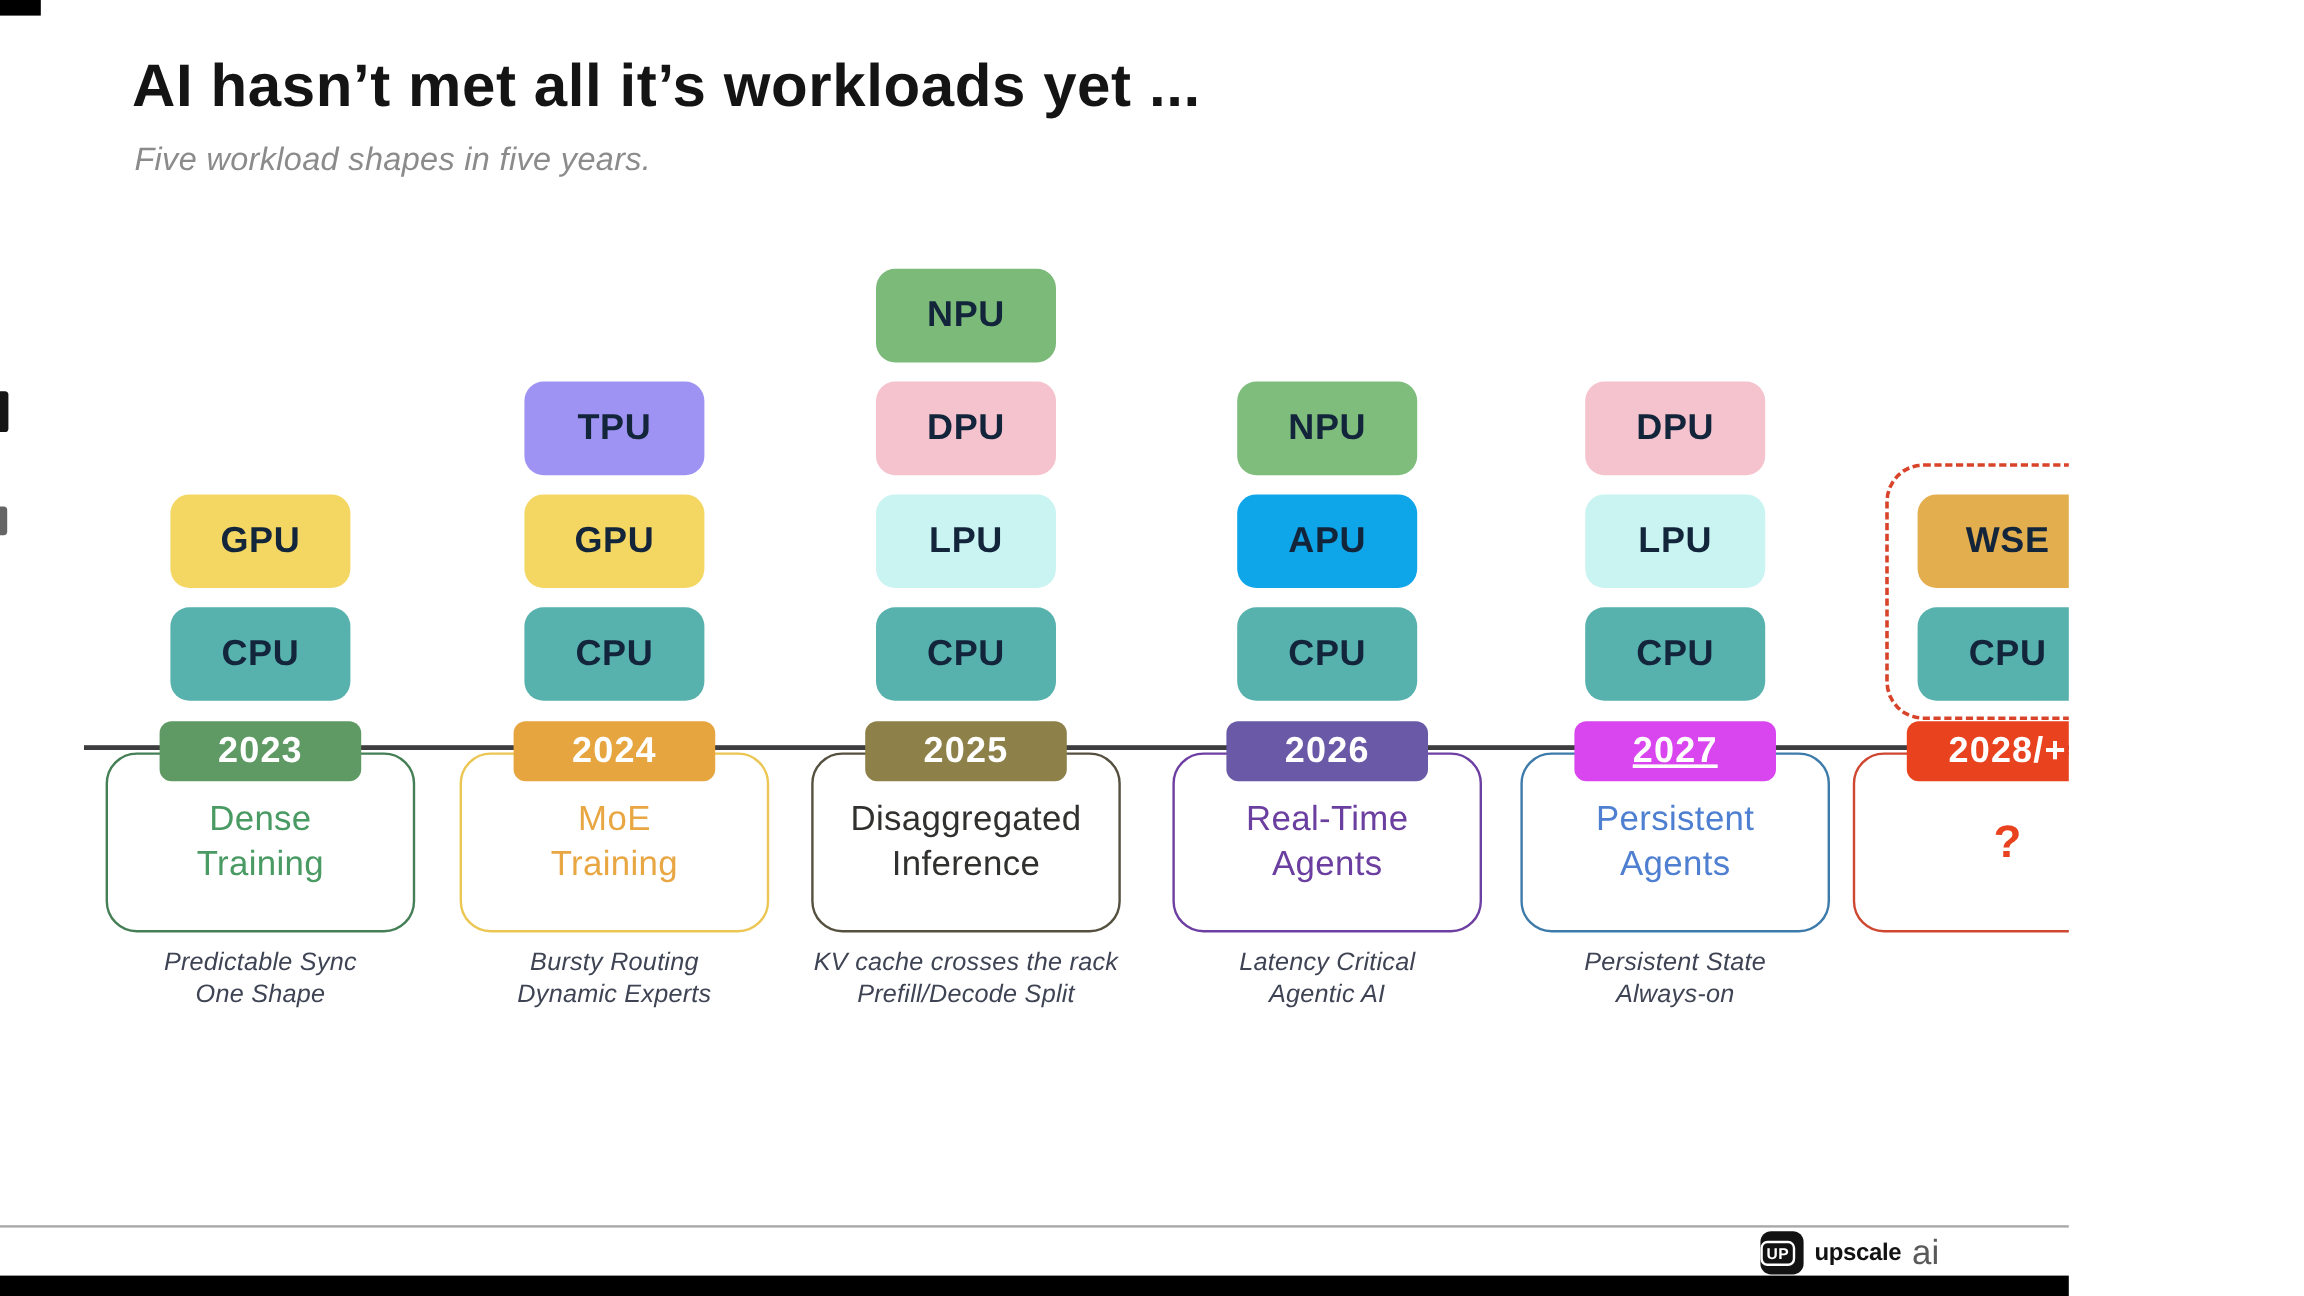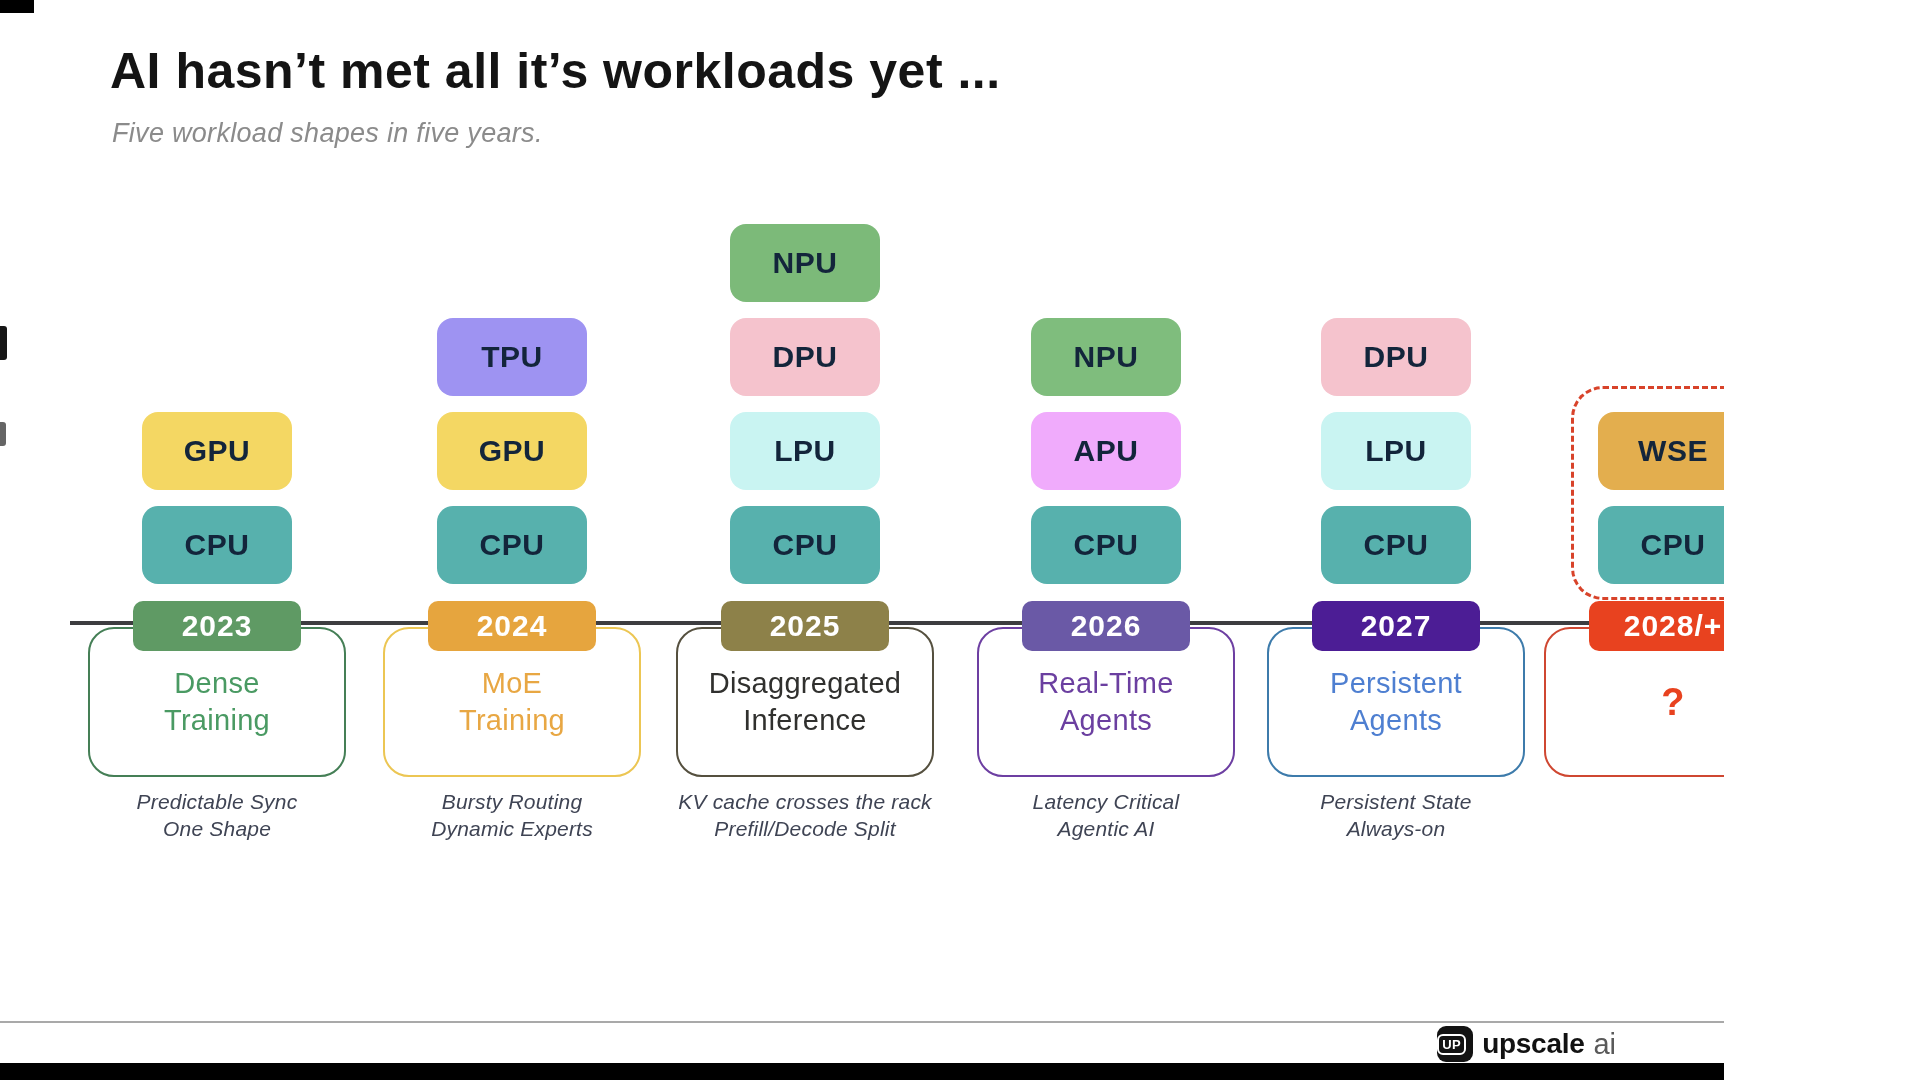--- a/index.html
+++ b/index.html
@@ -36,21 +36,21 @@
                    border:3px dashed;border-radius:32px;z-index:1;}
   
   .footer-line{position:absolute;left:0;top:1021px;width:1920px;height:2px;background:var(--separator);}
   .copyright{position:absolute;left:0;top:1033px;width:1920px;text-align:center;font-size:20px;
              font-weight:500;color:var(--footer-text);letter-spacing:.3px;}
   .logo{position:absolute;right:108px;top:1026px;display:flex;align-items:center;gap:9px;}
   .logo-mark{width:36px;height:36px;border-radius:9px;background:var(--logo-black);
              display:flex;align-items:center;justify-content:flex-start;}
   .logo-mark span{border:2.5px solid #ffffff;border-radius:6px;padding:1px 3px;color:#ffffff;
                   font-size:13px;font-weight:700;letter-spacing:.5px;}
-  .logo-word{font-size:28px;font-weight:700;color:var(--logo-black);letter-spacing:-.3px;}
+  .logo-word{font-size:20px;font-weight:700;color:var(--logo-black);letter-spacing:-.3px;}
   .logo-suffix{font-size:29px;font-weight:400;color:var(--logo-ai);}
   .bottom-bar{position:absolute;left:0;bottom:0;width:1920px;height:17px;background:var(--bottom-bar);}
   .corner-sliver{position:absolute;left:0;top:0;width:34px;height:13px;background:#000;}
   .edge-mark-1{position:absolute;left:0;top:326px;width:7px;height:34px;background:#161616;border-radius:0 3px 3px 0;}
   .edge-mark-2{position:absolute;left:0;top:422px;width:6px;height:24px;background:#4a4a4a;opacity:.85;border-radius:0 3px 3px 0;}
 </style>
 </head>
 <body>
 
 <div class="stage">
@@ -108,41 +108,41 @@
     </div>
     <div class="desc">
       <div>KV cache crosses the rack</div>
       <div>Prefill/Decode Split</div>
     </div>
   </div>
 
   <div class="column" style="left:966px">
     <div class="chip-stack">
       <div class="chip" style="background-color: rgb(127, 189, 125);">NPU</div>
-      <div class="chip" style="background-color: #f0abfc;">APU</div>
+      <div class="chip" style="background-color: #0ea5e9;">APU</div>
       <div class="chip" style="background-color: rgb(87, 177, 173);">CPU</div>
     </div>
     <div class="year-pill" style="background-color: rgb(106, 89, 166);">2026</div>
     <div class="workload-box" style="border-color: rgb(109, 63, 162); color: rgb(107, 63, 160);">
       <div class="workload-line">Real-Time</div>
       <div class="workload-line">Agents</div>
     </div>
     <div class="desc">
       <div>Latency Critical</div>
       <div>Agentic AI</div>
     </div>
   </div>
 
   <div class="column" style="left:1256px">
     <div class="chip-stack">
       <div class="chip" style="background-color: rgb(245, 195, 205);">DPU</div>
       <div class="chip" style="background-color: rgb(201, 244, 242);">LPU</div>
       <div class="chip" style="background-color: rgb(87, 177, 173);">CPU</div>
     </div>
-    <div class="year-pill" style="background-color: #4c1d95;">2027</div>
+    <div class="year-pill" style="background-color: #d946ef; text-decoration: underline;">2027</div>
     <div class="workload-box" style="border-color: rgb(61, 123, 171); color: rgb(78, 127, 209);">
       <div class="workload-line">Persistent</div>
       <div class="workload-line">Agents</div>
     </div>
     <div class="desc">
       <div>Persistent State</div>
       <div>Always-on</div>
     </div>
   </div>
 

